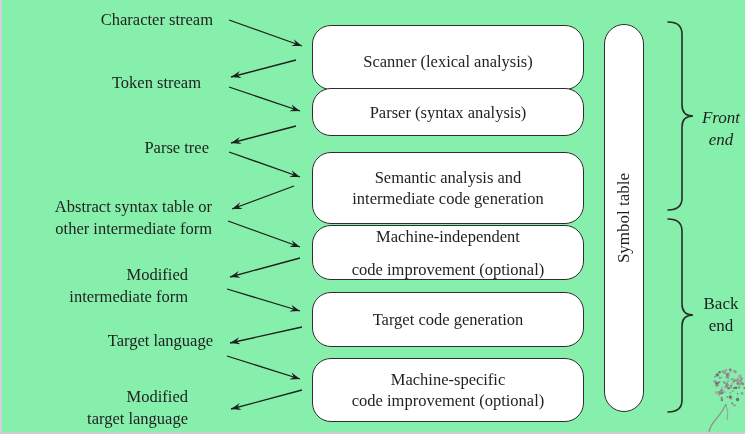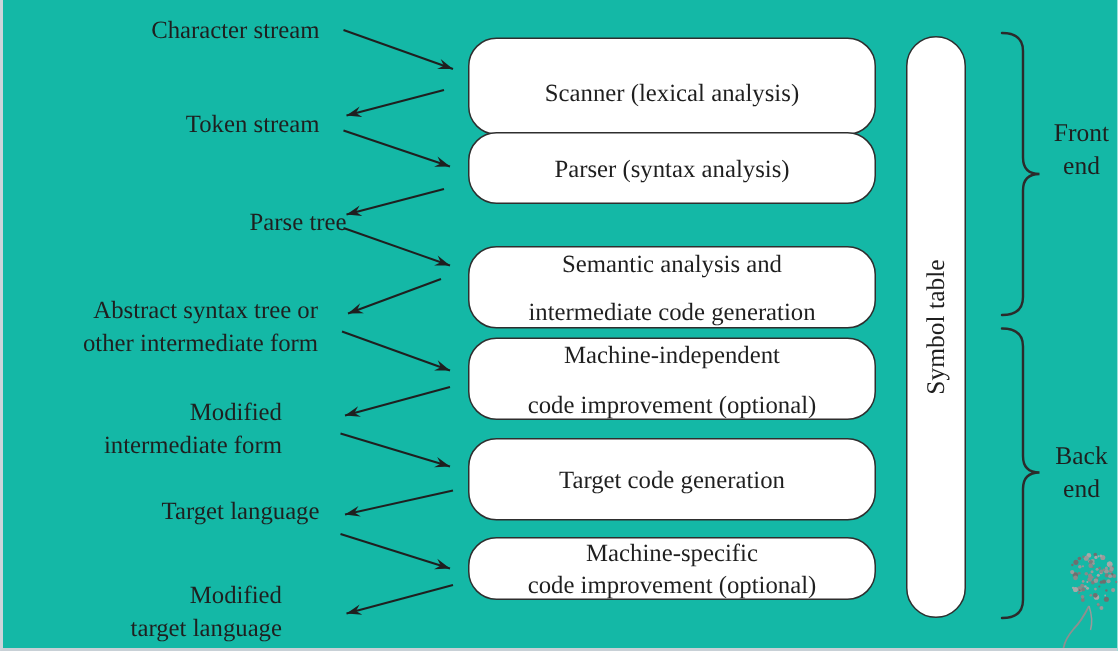--- a/index.html
+++ b/index.html
@@ -1,64 +1,64 @@
 <!DOCTYPE html>
 <html><head>
 <meta charset="utf-8">
 <style>
   html,body { margin:0; padding:0; background:#ffffff; }
   #screen {
     position:relative;
     width:745px; height:434px;
-    background:#14b8a6;
+    background:#86efac;
     border-left:2px solid #ccd4da;
     border-bottom:2px solid #c8d0d6;
     box-sizing:border-box;
     overflow:hidden;
     font-family:"Liberation Serif","DejaVu Serif",serif;
     color:#1f1f1f;
   }
 
   
   .lbl {
     position:absolute;
     font-size:16.5px;
     line-height:22px;
     text-align:right;
     white-space:nowrap;
     color:#1f1f1f;
   }
   .lbl div { white-space:nowrap; }
   #lbl-1 { top:9px;   right:532px; }
-  #lbl-2 { top:72px;  right:532px; }
-  #lbl-3 { top:137px; right:514px;margin-left:48px; }
+  #lbl-2 { top:72px;  right:544px; }
+  #lbl-3 { top:137px; right:536px;margin-left:48px; }
   #lbl-4 { top:196px; right:533px; }
   #lbl-5 { top:264px; right:557px; }
   #lbl-6 { top:330px; right:532px; }
   #lbl-7 { top:386px; right:557px; }
 
   
   .box {
     position:absolute;
     left:310px; width:272px;
     box-sizing:border-box;
     border:1.7px solid #2e2e2e;
     border-radius:19px;
     background:#ffffff;
     display:flex; flex-direction:column;
     align-items:center; justify-content:center;
     font-size:16.5px; line-height:21px;
     text-align:center;
   }
   #box-1 { top:25px;  height:65px; justify-content:center; padding-top:7px; }
   #box-2 { top:88px;  height:48px; }
-  #box-3 { top:164px; height:55px;justify-content:space-between; }
+  #box-3 { top:152px; height:72px; }
   #box-4 { top:225px; height:55px;gap:12px; }
   #box-5 { top:292px; height:55px;text-align:right; }
-  #box-6 { top:358px; height:42px; }
+  #box-6 { top:358px; height:64px; }
 
   
   #symbol-table {
     position:absolute;
     left:602px; top:24px;
     width:40px; height:388px;
     box-sizing:border-box;
     border:1.7px solid #2e2e2e;
     border-radius:21px;
     background:#ffffff;
@@ -72,42 +72,42 @@
   }
 
   
   .brace-label {
     position:absolute;
     left:694px; width:50px;
     text-align:center;
     font-size:17px; line-height:22px;
     color:#1f1f1f;
   }
-  #front-end-label { top:78px; }
+  #front-end-label { top:107px;font-style:italic; }
   #back-end-label  { top:293px; }
 
   
   svg.overlay { position:absolute; left:0; top:0; pointer-events:none; }
 </style>
 </head>
 <body>
 
 <div id="screen">
 
   <div class="lbl" id="lbl-1">
     <div>Character stream</div>
   </div>
   <div class="lbl" id="lbl-2">
     <div>Token stream</div>
   </div>
   <div class="lbl" id="lbl-3">
     <div>Parse tree</div>
   </div>
   <div class="lbl" id="lbl-4">
-    <div>Abstract syntax tree or</div>
+    <div>Abstract syntax table or</div>
     <div>other intermediate form</div>
   </div>
   <div class="lbl" id="lbl-5">
     <div>Modified</div>
     <div>intermediate form</div>
   </div>
   <div class="lbl" id="lbl-6">
     <div>Target language</div>
   </div>
   <div class="lbl" id="lbl-7">

